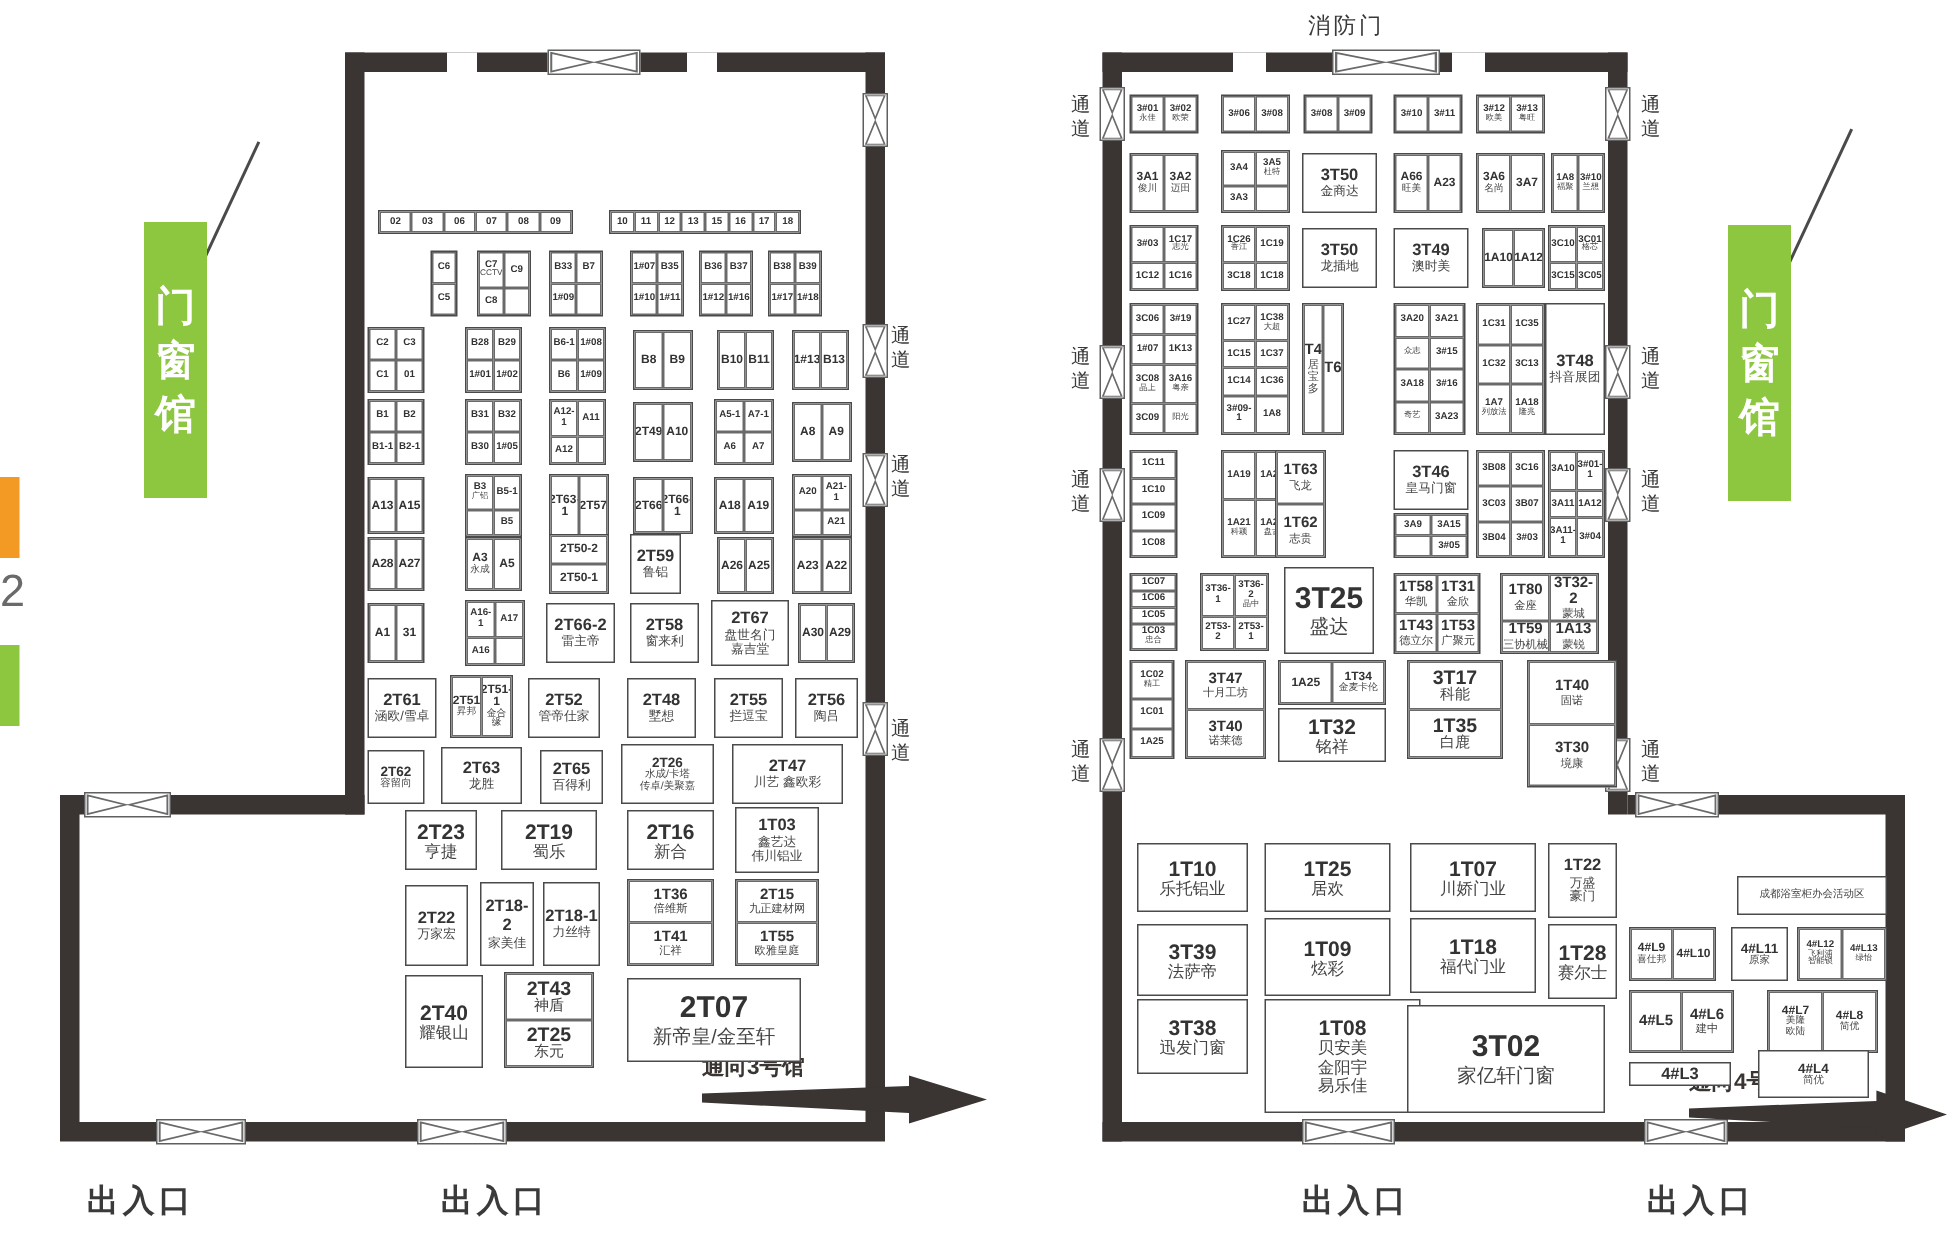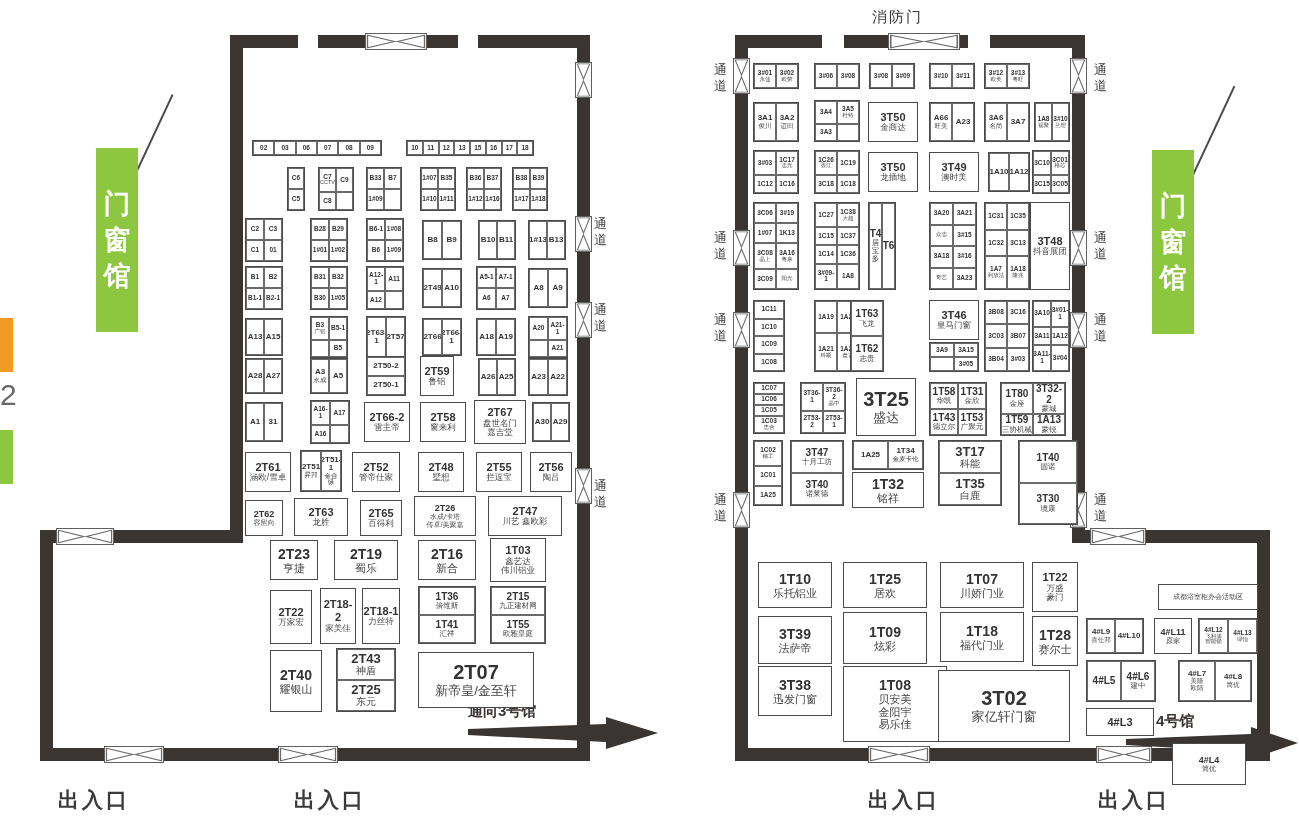--- a/index.html
+++ b/index.html
@@ -1356,21 +1356,21 @@
         <div class="cell">
           <div class="cid">4#L7</div>
           <div class="cn">美隆
 欧陆</div>
         </div>
         <div class="cell">
           <div class="cid">4#L8</div>
           <div class="cn">简优</div>
         </div>
       </div>
-      <div class="booth f3" style="left: 1086px; top: 708px; width: 68px; height: 28px;">
+      <div class="booth f3" style="left: 1086px; top: 708px; width: 68px; height: 16px;">
         <div class="bid">4#L3</div>
       </div>
-      <div class="booth f2" style="left: 1172px; top: 700px; width: 74px; height: 42px; margin-top: 43px;">
+      <div class="booth f2" style="left: 1172px; top: 700px; width: 74px; height: 32px;">
         <div class="bid">4#L4</div>
         <div class="bname">简优</div>
       </div>
     </div>
 </div>
 
 </body></html>

